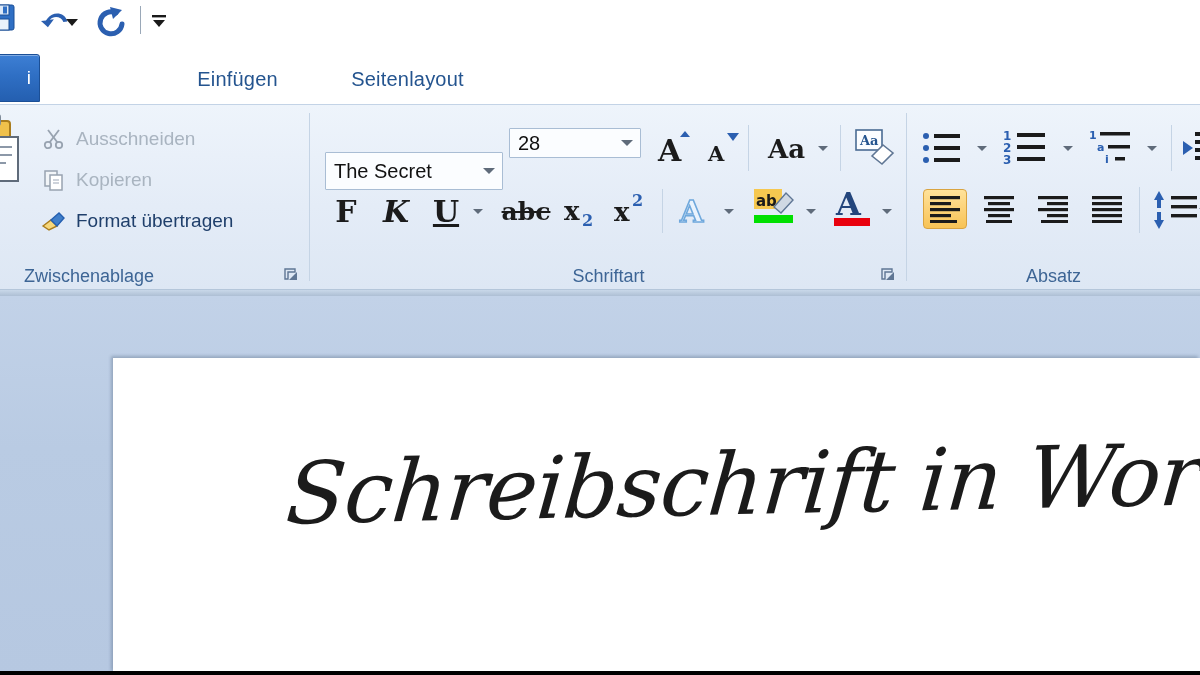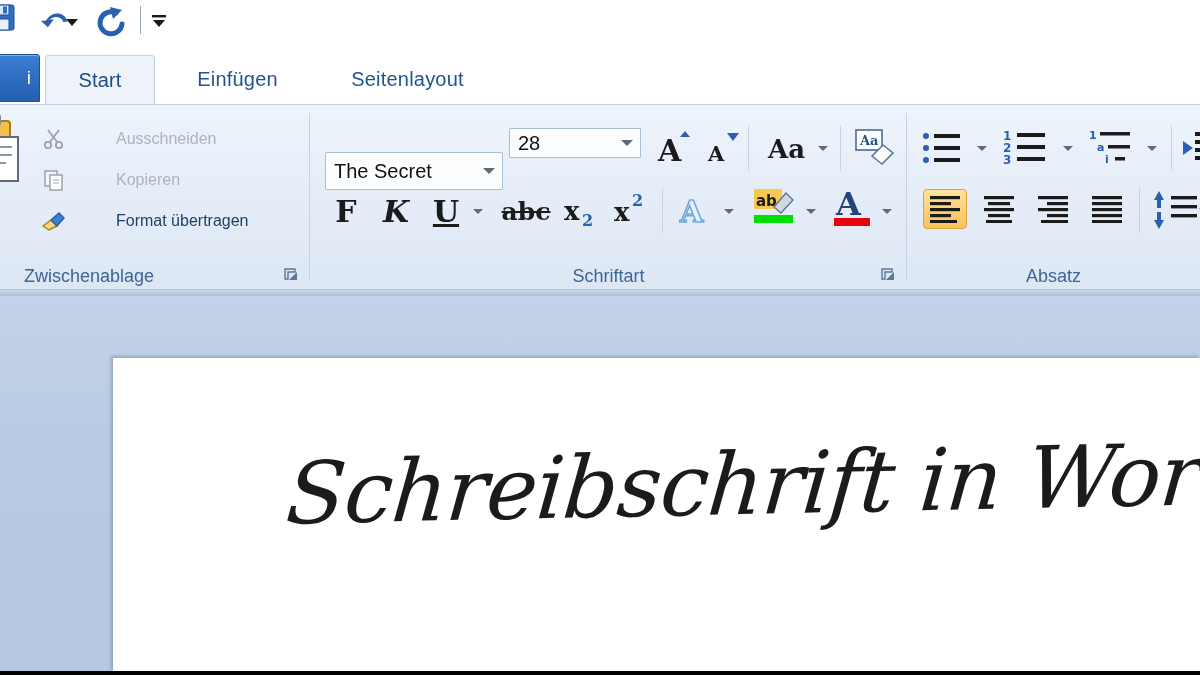--- a/index.html
+++ b/index.html
@@ -97,23 +97,22 @@
   }
 
   
   .clip-paste {
     position: absolute; left: -30px; top: 8px;
     width: 56px; height: 84px;
   }
   .clip-item {
     position: absolute;
     display: flex; align-items: center;
-    font-size: 16px;
+    font-size: 19px;
     height: 32px;
-    gap: 40px;
   }
   .clip-item .ci-icon {
     width: 28px; height: 24px;
     display: flex; align-items: center; justify-content: center;
     margin-right: 8px;
   }
   .clip-dim { color: #a9b4c0; }
   .clip-on  { color: #1f3f6b; }
 
   
@@ -231,23 +230,20 @@
     </svg>
   </div>
 </div>
 
 <div class="tabstrip">
 
   <div class="file-tab">
     <span>i</span>
   </div>
 
-  <div class="tab active" style="left:45px;width:110px;">
-    <span>Start</span>
-  </div>
 
   <div class="tab" style="left:170px;width:135px;justify-content:center;">
     <span>Einfügen</span>
   </div>
 
   <div class="tab" style="left:325px;width:165px;">
     <span>Seitenlayout</span>
   </div>
 
 </div>

